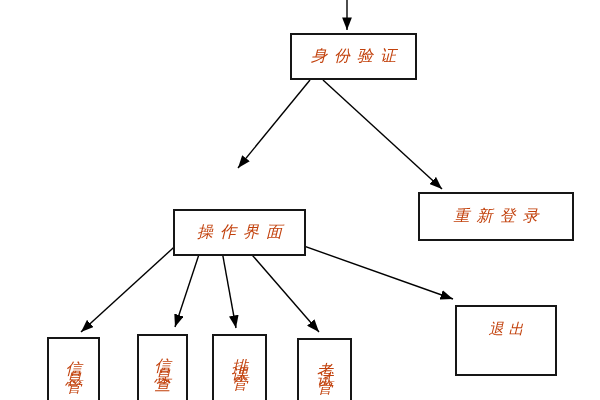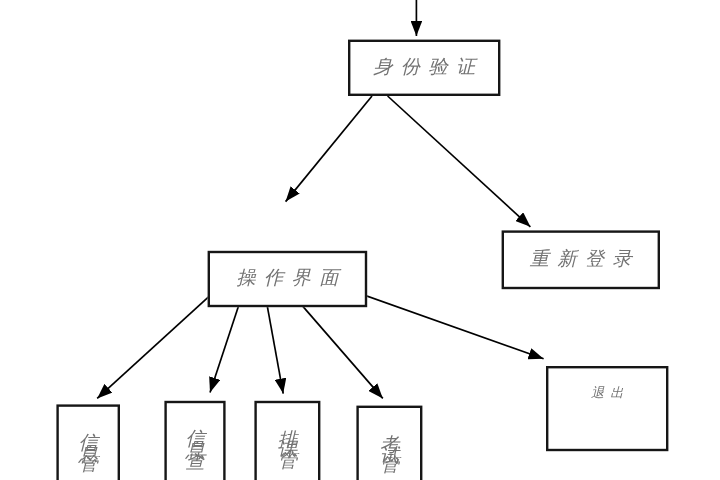--- a/index.html
+++ b/index.html
@@ -15,55 +15,55 @@
     pointer-events:none;
   }
   .node{
     position:absolute;
     box-sizing:border-box;
     border:2px solid #161616;
     background:#ffffff;
     display:flex;
     align-items:center;
     justify-content:center;
-    color:#737373;
+    color:#c2410c;
     font-style:italic;
     font-weight:500;
   }
   .node.hlabel span{
     font-size:16px;
     letter-spacing:7px;
     margin-right:-7px; 
     white-space:nowrap;
   }
   .node.exit-box{
     align-items:flex-start;
     padding-top:13px;
   }
   .node.exit-box span{
-    font-size:11px;
+    font-size:15px;
     letter-spacing:5px;
     margin-right:-5px;
   }
   .node.vlabel{
     align-items:flex-start;
     justify-content:center;
     padding-top:9px;
   }
   .node.vlabel span{
     writing-mode:vertical-rl;
     text-orientation:upright;
     font-size:16px;
     letter-spacing:9px;
     line-height:1;
   }
   
   .box-auth    {left:290px; top:33px;  width:127px; height:47px;}
   .box-panel   {left:173px; top:171px; width:133px; height:47px;margin-top:38px;}
-  .box-relogin {left:418px; top:192px; width:132px; height:49px;}
+  .box-relogin {left:418px; top:192px; width:156px; height:49px;}
   .box-exit    {left:455px; top:305px; width:102px; height:71px;}
   .box-v1      {left:47px;  top:337px; width:53px;  height:90px;}
   .box-v2      {left:137px; top:334px; width:51px;  height:93px;}
   .box-v3      {left:212px; top:334px; width:55px;  height:93px;}
   .box-v4      {left:297px; top:338px; width:55px;  height:89px;}
 </style>
 </head>
 <body>
 
 <div class="canvas">

